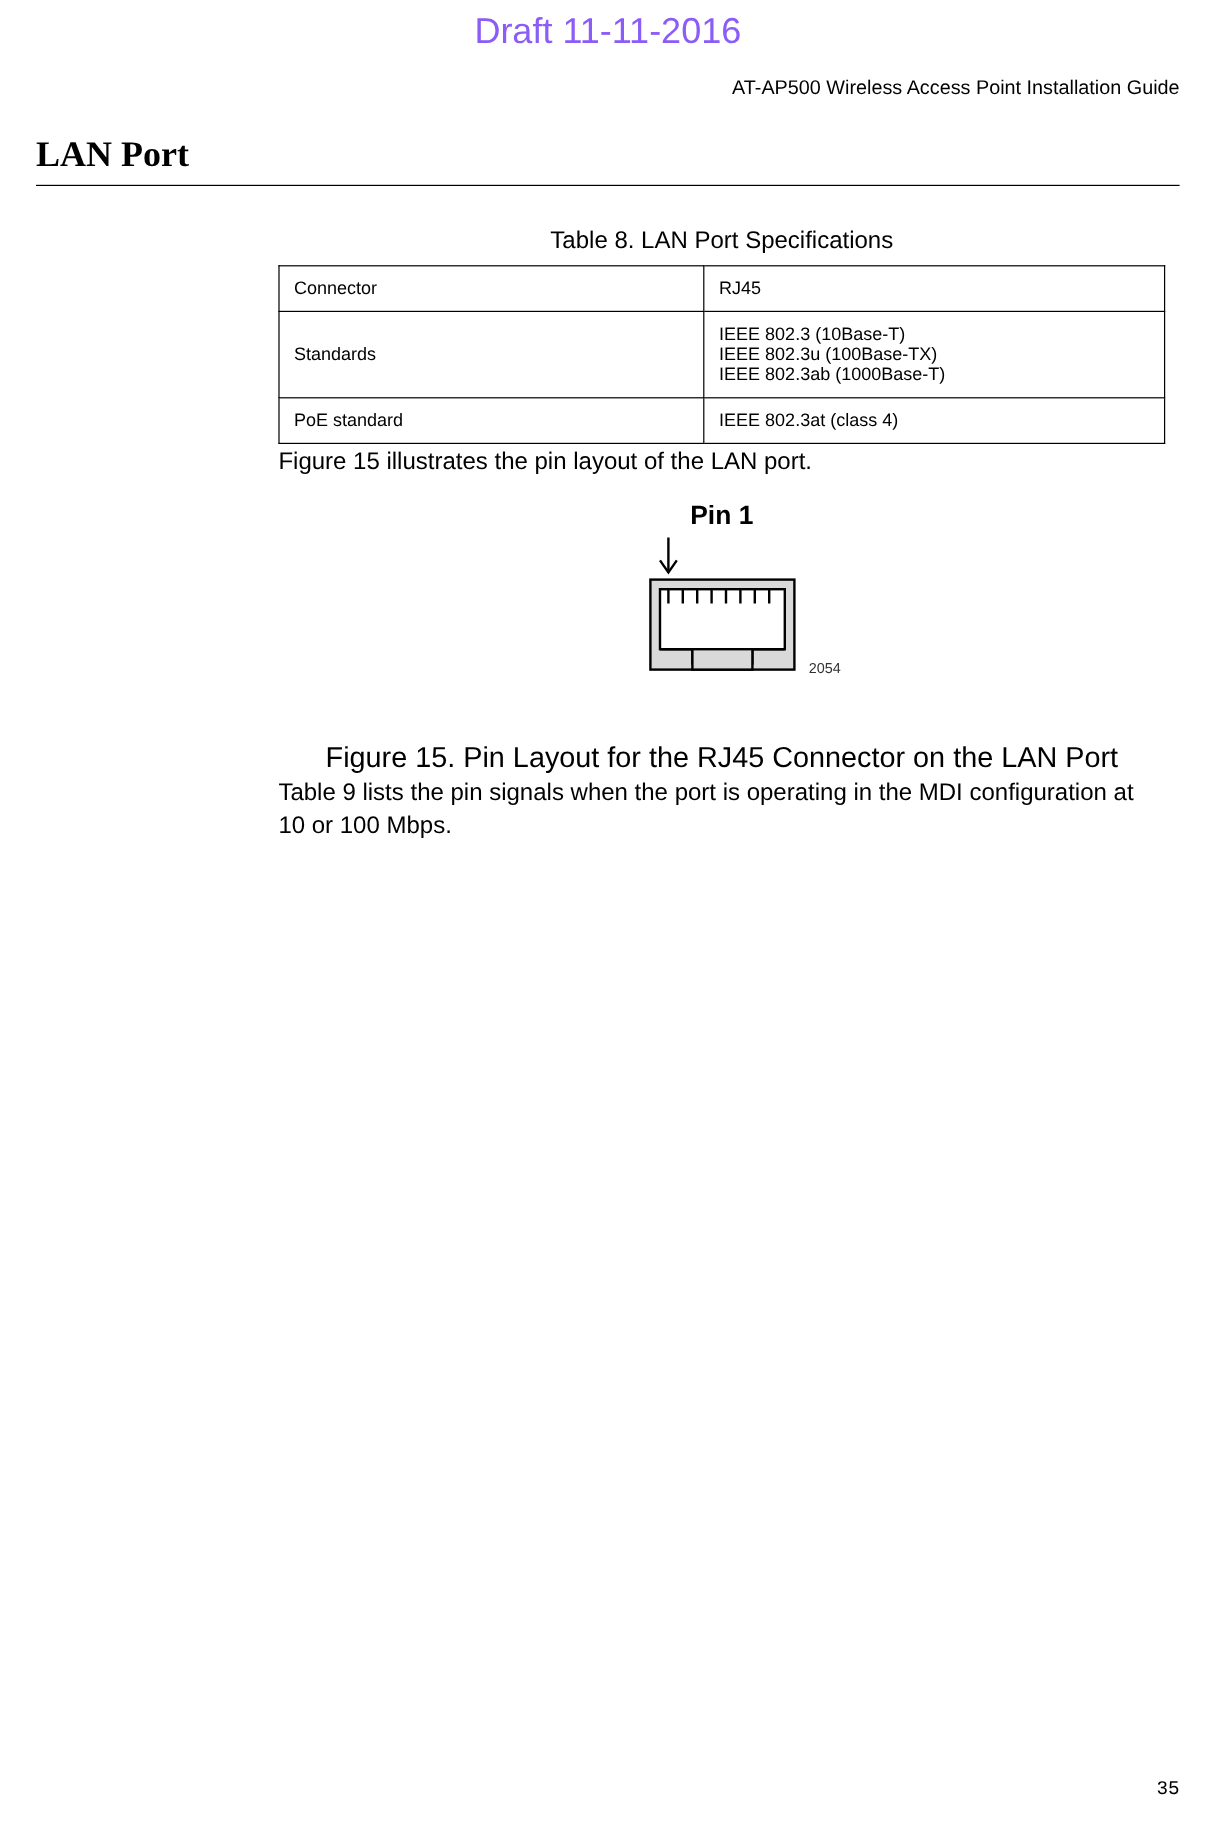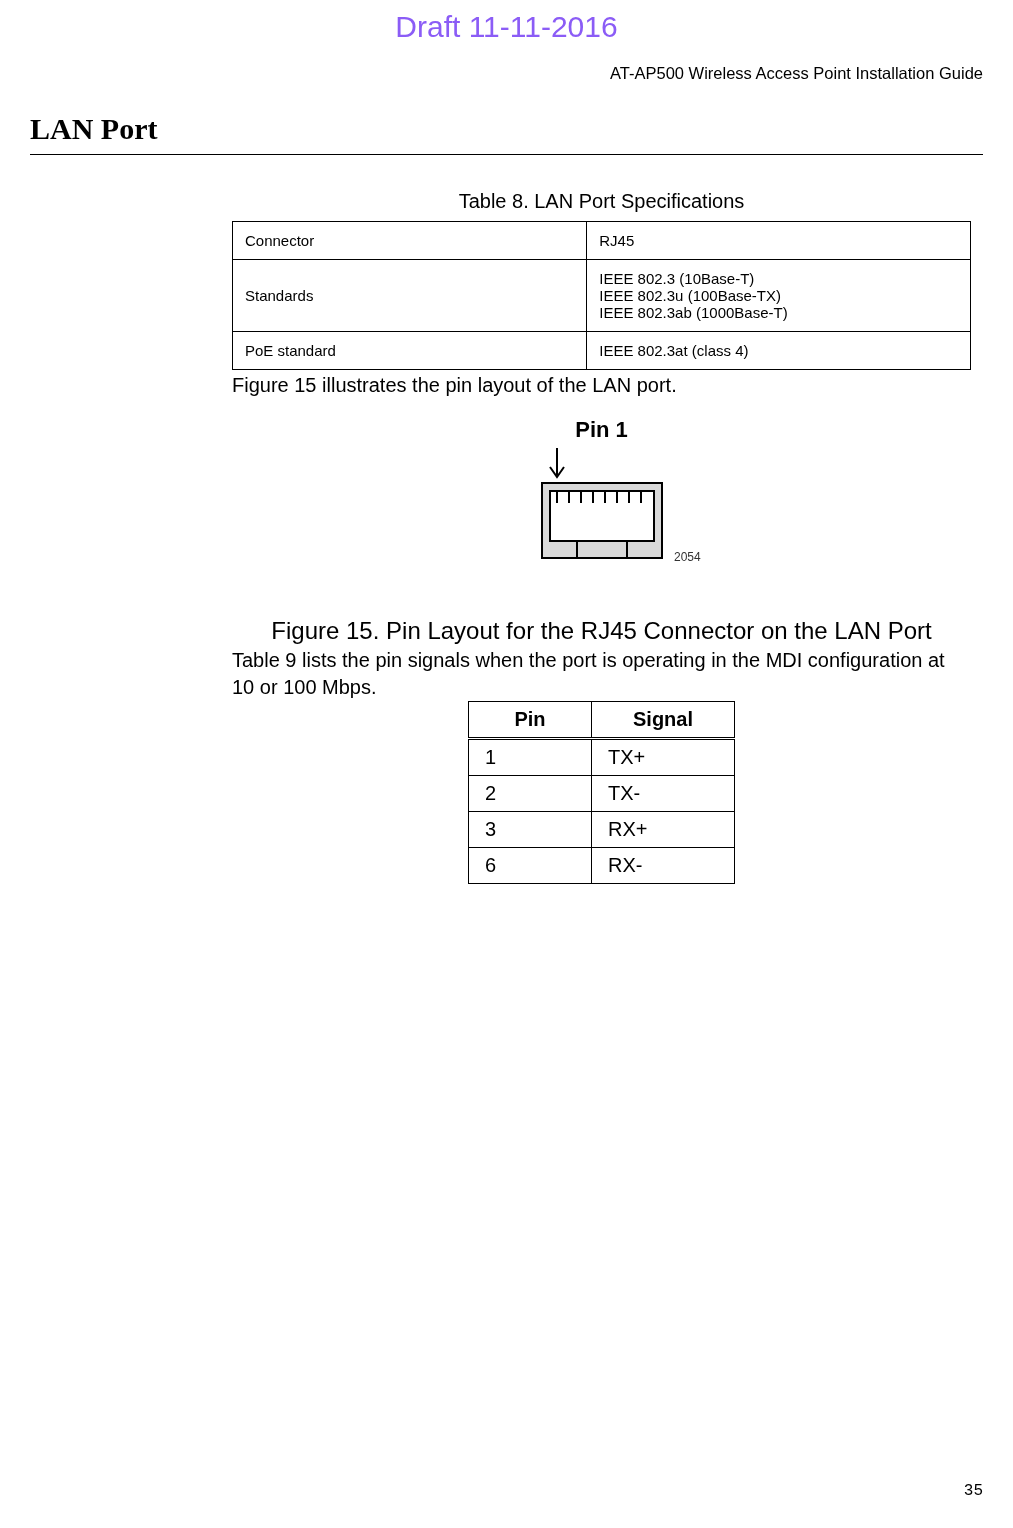--- a/index.html
+++ b/index.html
@@ -179,40 +179,16 @@
 
         <text x="172" y="118" font-size="12" fill="#333">2054</text>
       </svg>
     </div>
   </div>
 
   <div class="fig-caption">Figure 15. Pin Layout for the RJ45 Connector on the LAN Port</div>
 
   <div class="body-text">Table 9 lists the pin signals when the port is operating in the MDI configuration at 10 or 100 Mbps.</div>
 
-  <table class="pins">
-    <tbody>
-        <tr>
-      <th>Pin</th>
-      <th>Signal</th>
-    </tr>
-    <tr>
-      <td>1</td>
-      <td>TX+</td>
-    </tr>
-    <tr>
-      <td>2</td>
-      <td>TX-</td>
-    </tr>
-    <tr>
-      <td>3</td>
-      <td>RX+</td>
-    </tr>
-    <tr>
-      <td>6</td>
-      <td>RX-</td>
-    </tr>
-  </tbody>
-    </table>
 
 </div>
 
 <div class="page-num">35</div>
 
 </body></html>

